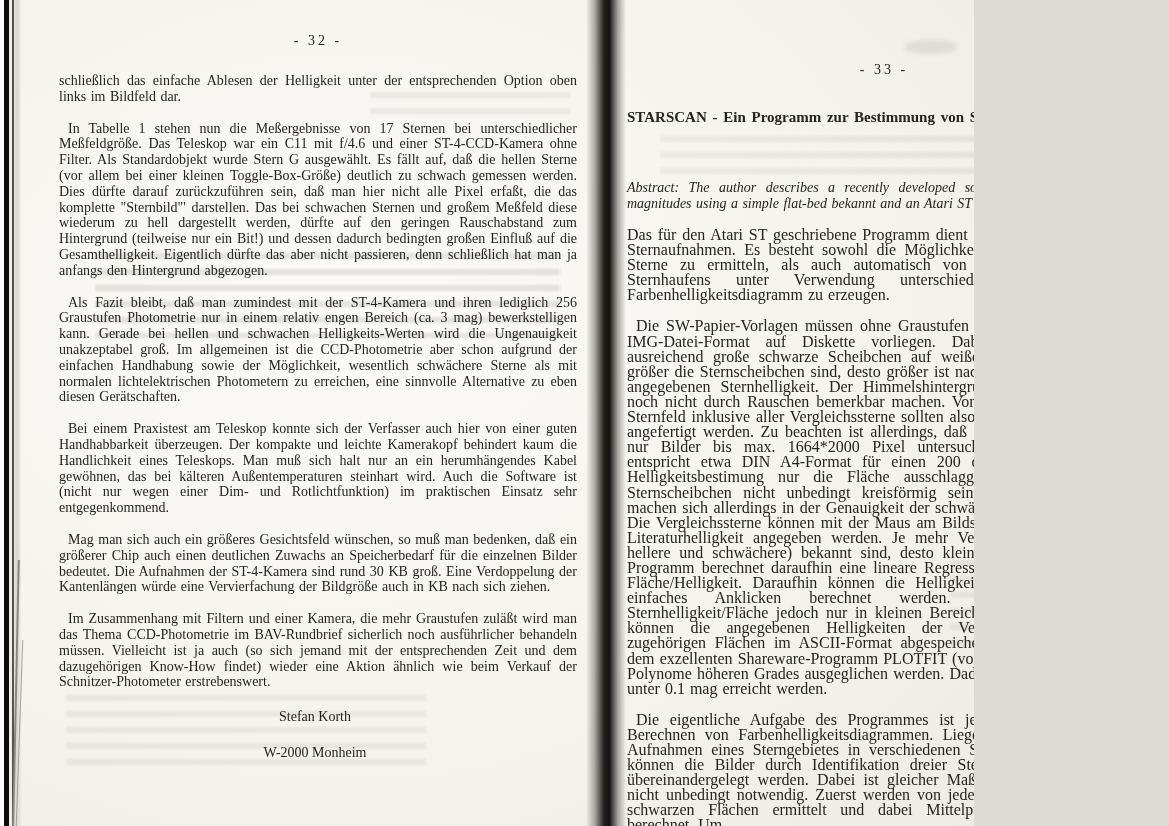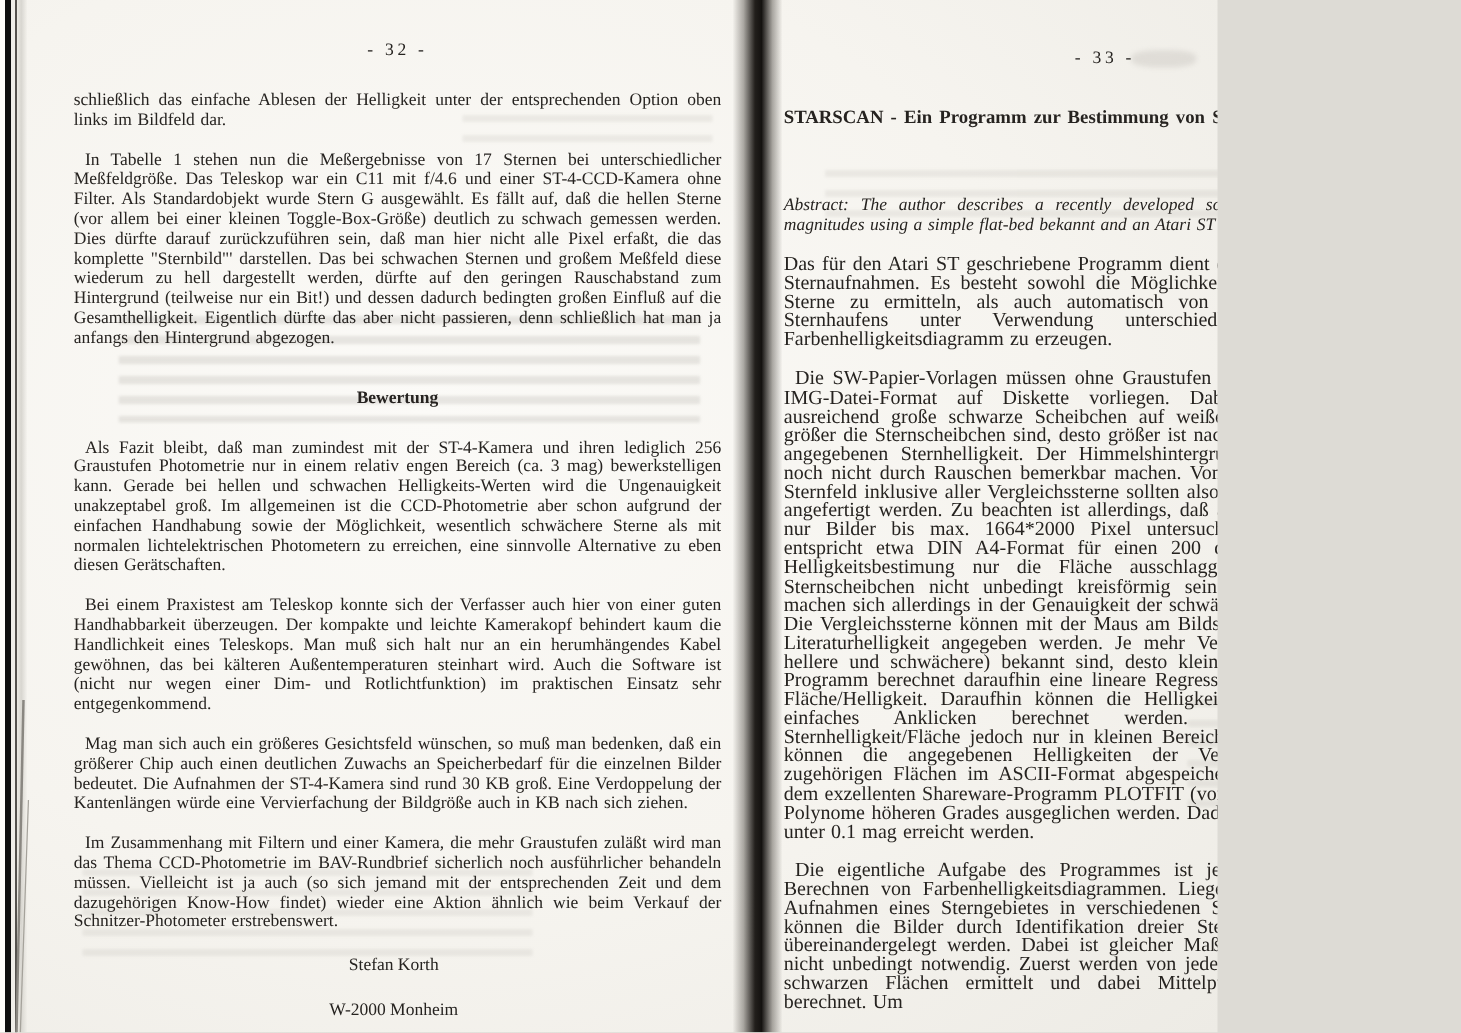--- a/index.html
+++ b/index.html
@@ -28,21 +28,21 @@
     background: linear-gradient(to right,
       rgba(60,56,50,0) 0%, rgba(78,74,68,0.45) 22%,
       #221f1c 45%, #141210 58%,
       rgba(92,88,82,0.5) 80%, rgba(60,56,50,0) 100%);
   }
   .page { position:absolute; top:0; height:826px; }
   .page-left  { left:59px;  width:518px; }
   .page-right { left:627px; width:514px; }
 
   .page-num { text-align:center; font-size:14px; letter-spacing:3px; margin:0; padding-top:33px; }
-  .page-right .page-num { padding-top:39px; }
+  .page-right .page-num { padding-top:26px;margin-top:36px; }
 
   p.body {
     margin:16px 0 2px 0; font-size:14px; line-height:15.8px;
     text-align:justify; text-indent:9px; word-spacing:1px; hyphens:auto;
   }
   .page-right p.body { font-size:16px; line-height:15.1px; }
   p.no-indent { text-indent:0; }
   p.first { margin-top:24px; }
 
   .section-heading { text-align:center; font-size:14px; font-weight:bold; margin:32px 0 24px 0; }
@@ -91,21 +91,20 @@
   <div class="ghost ghost-soft" style="left:660px; top:136px; width:385px; height:38px;"></div>
   <div class="ghost ghost-soft" style="left:950px; top:560px; width:195px; height:90px;"></div>
   <div class="ghost-smudge" style="left:905px; top:40px; width:52px; height:14px;"></div>
 
   <div class="page page-left">
     <div class="page-num">- 32 -</div>
 
     <p class="body no-indent first">schließlich das einfache Ablesen der Helligkeit unter der entsprechenden Option oben links im Bildfeld dar.</p>
     <p class="body">In Tabelle 1 stehen nun die Meßergebnisse von 17 Sternen bei unterschiedlicher Meßfeldgröße. Das Teleskop war ein C11 mit f/4.6 und einer ST-4-CCD-Kamera ohne Filter. Als Standardobjekt wurde Stern G ausgewählt. Es fällt auf, daß die hellen Sterne (vor allem bei einer kleinen Toggle-Box-Größe) deutlich zu schwach gemessen werden. Dies dürfte darauf zurückzuführen sein, daß man hier nicht alle Pixel erfaßt, die das komplette "Sternbild"' darstellen. Das bei schwachen Sternen und großem Meßfeld diese wiederum zu hell dargestellt werden, dürfte auf den geringen Rauschabstand zum Hintergrund (teilweise nur ein Bit!) und dessen dadurch bedingten großen Einfluß auf die Gesamthelligkeit. Eigentlich dürfte das aber nicht passieren, denn schließlich hat man ja anfangs den Hintergrund abgezogen.</p>
 
-    <h3 class="section-heading">Bewertung</h3>
 
     <p class="body">Als Fazit bleibt, daß man zumindest mit der ST-4-Kamera und ihren lediglich 256 Graustufen Photometrie nur in einem relativ engen Bereich (ca. 3 mag) bewerkstelligen kann. Gerade bei hellen und schwachen Helligkeits-Werten wird die Ungenauigkeit unakzeptabel groß. Im allgemeinen ist die CCD-Photometrie aber schon aufgrund der einfachen Handhabung sowie der Möglichkeit, wesentlich schwächere Sterne als mit normalen lichtelektrischen Photometern zu erreichen, eine sinnvolle Alternative zu eben diesen Gerätschaften.</p>
     <p class="body">Bei einem Praxistest am Teleskop konnte sich der Verfasser auch hier von einer guten Handhabbarkeit überzeugen. Der kompakte und leichte Kamerakopf behindert kaum die Handlichkeit eines Teleskops. Man muß sich halt nur an ein herumhängendes Kabel gewöhnen, das bei kälteren Außentemperaturen steinhart wird. Auch die Software ist (nicht nur wegen einer Dim- und Rotlichtfunktion) im praktischen Einsatz sehr entgegenkommend.</p>
     <p class="body">Mag man sich auch ein größeres Gesichtsfeld wünschen, so muß man bedenken, daß ein größerer Chip auch einen deutlichen Zuwachs an Speicherbedarf für die einzelnen Bilder bedeutet. Die Aufnahmen der ST-4-Kamera sind rund 30 KB groß. Eine Verdoppelung der Kantenlängen würde eine Vervierfachung der Bildgröße auch in KB nach sich ziehen.</p>
     <p class="body">Im Zusammenhang mit Filtern und einer Kamera, die mehr Graustufen zuläßt wird man das Thema CCD-Photometrie im BAV-Rundbrief sicherlich noch ausführlicher behandeln müssen. Vielleicht ist ja auch (so sich jemand mit der entsprechenden Zeit und dem dazugehörigen Know-How findet) wieder eine Aktion ähnlich wie beim Verkauf der Schnitzer-Photometer erstrebenswert.</p>
 
     <div class="signature">
       <div>Stefan Korth</div>
       <div>W-2000 Monheim</div>
     </div>

